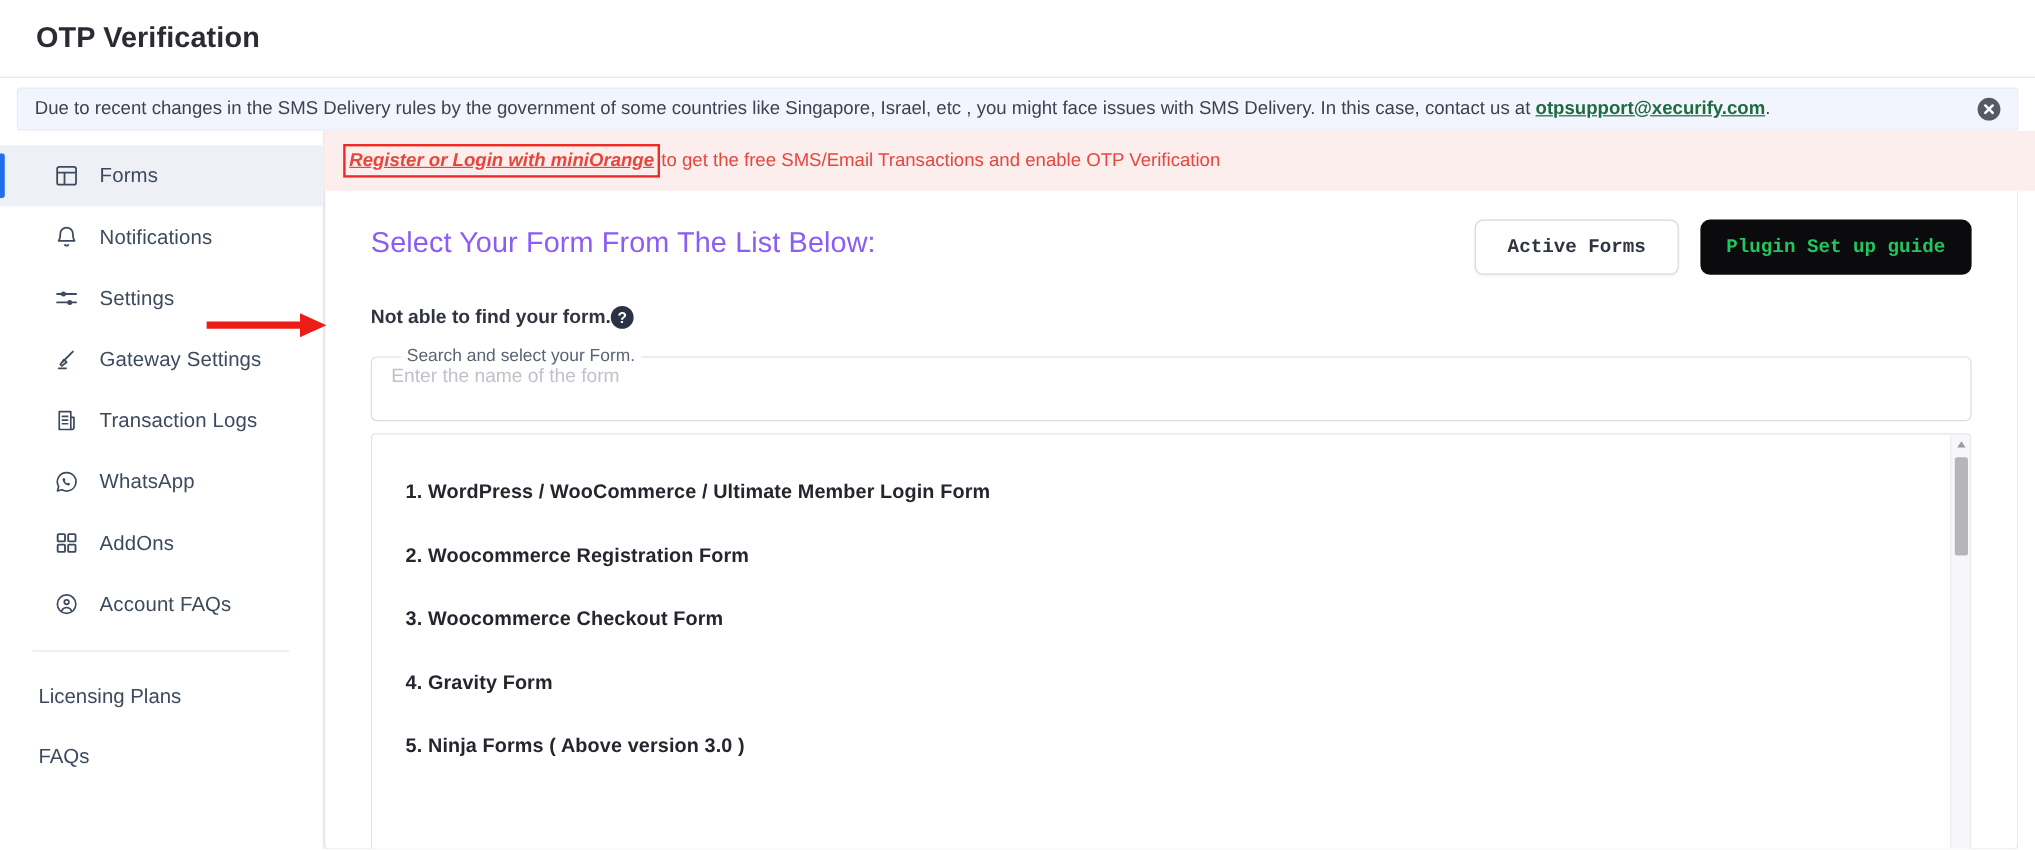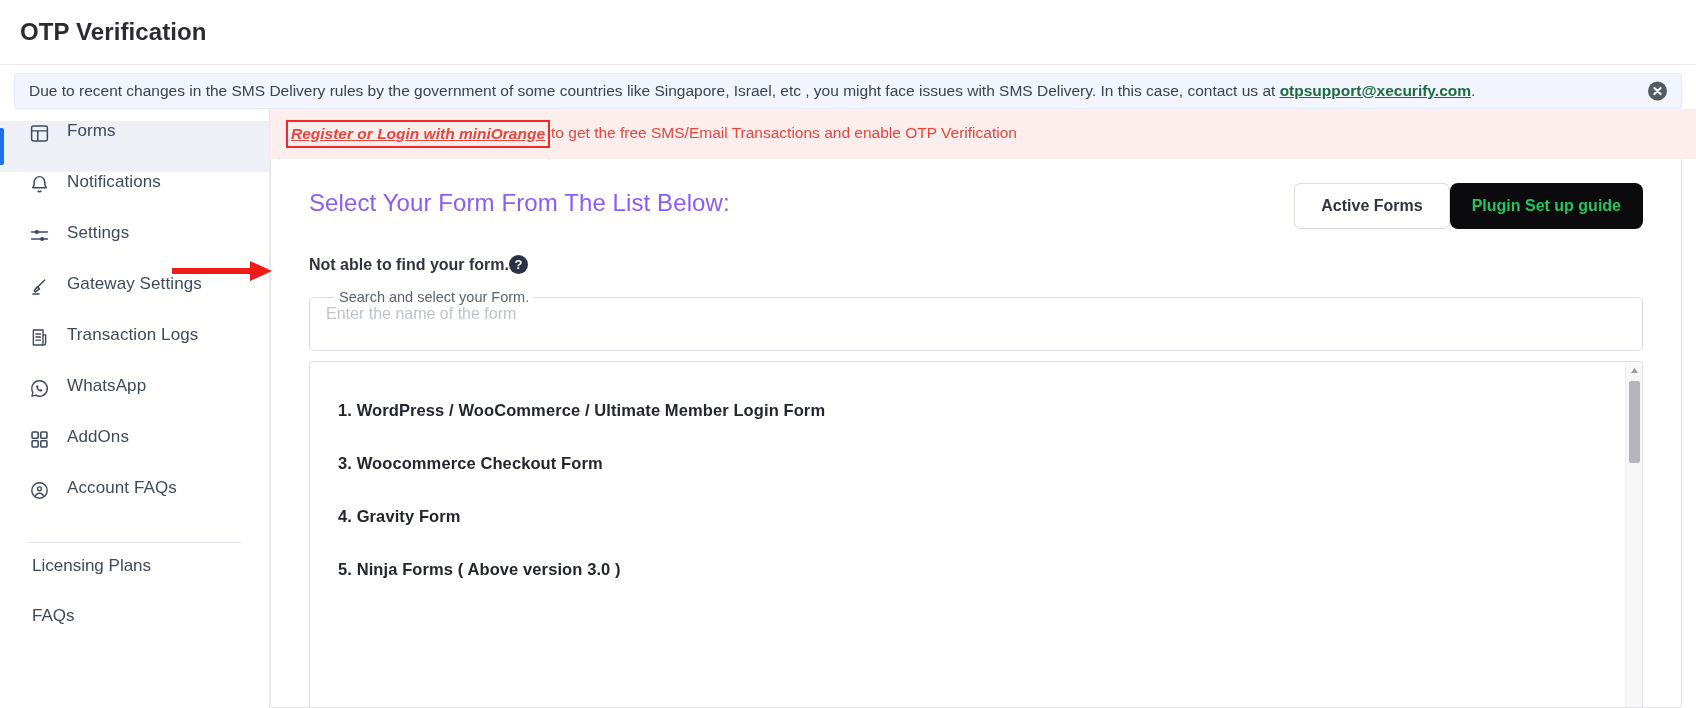--- a/index.html
+++ b/index.html
@@ -21,21 +21,21 @@
     display: flex;
     flex-direction: column;
   }
 
   
   .titlebar {
     height: 65px;
     flex: 0 0 65px;
     display: flex;
     align-items: center;
-    padding-left: 20px;
+    padding-left: 30px;
     background: #ffffff;
     border-bottom: 1px solid #e8e8ec;
   }
   .titlebar h1 {
     font-size: 24px;
     font-weight: bold;
     color: #2b2b33;
     letter-spacing: .1px;
   }
 
@@ -89,22 +89,23 @@
   .sidebar {
     width: 270px;
     flex: 0 0 270px;
     background: #ffffff;
     border-right: 1px solid #e9e9ee;
     padding-top: 12px;
     position: relative;
   }
   .nav-item {
     display: flex;
+    align-items: center;
     height: 51px;
-    padding-left: 27px;
+    padding-left: 43px;
     gap: 16px;
     cursor: pointer;
     position: relative;
     color: #3e4a5c;
   }
   .nav-item .label {
     font-size: 17px;
     color: #3d4a5d;
     letter-spacing: .1px;
   }
@@ -126,21 +127,21 @@
   }
   .nav-icon svg { display: block; }
 
   .nav-sep {
     height: 1px;
     background: #e4e4ea;
     margin: 13px 28px 13px 27px;
   }
   .nav-plain {
     display: flex;
-    align-items: flex-start;
+    align-items: center;
     height: 50px;
     padding-left: 32px;
     cursor: pointer;
   }
   .nav-plain .label {
     font-size: 17px;
     color: #3d4a5d;
   }
 
   
@@ -214,21 +215,21 @@
     display: flex;
     align-items: flex-start;
     justify-content: space-between;
   }
   .panel-title {
     font-size: 24px;
     color: #8b5cf6;
     letter-spacing: .1px;
     font-weight: normal;
   }
-  .head-btns { display: flex; align-items: center; margin-top: -6px;}
+  .head-btns { display: flex; gap: 18px; align-items: center; margin-top: -6px; font-family: Liberation Mono, monospace;}
   .btn-outline {
     background: #ffffff;
     border: 1px solid #d8d8de;
     border-radius: 7px;
     font-size: 16px;
     font-weight: bold;
     color: #2f3440;
     padding: 13px 26px;
     cursor: pointer;
     font-family: inherit;
@@ -494,20 +495,21 @@
         </div>
 
         <fieldset class="search-field">
           <legend>Search and select your Form.</legend>
           <input class="search-input" type="text" placeholder="Enter the name of the form" style="">
         </fieldset>
 
         <div class="list-box">
           <div class="list-inner">
             <div class="list-row">1. WordPress / WooCommerce / Ultimate Member Login Form</div>
+            <div class="list-row">2. Woocommerce Registration Form</div>
             <div class="list-row">3. Woocommerce Checkout Form</div>
             <div class="list-row">4. Gravity Form</div>
             <div class="list-row">5. Ninja Forms ( Above version 3.0 )</div>
           </div>
 
           <div class="sb-track">
             <div class="sb-arrow">
               <svg width="9" height="7" viewBox="0 0 9 7" aria-hidden="true">
                 <path d="M4.5 0.8 8 6 1 6z" fill="#9a9aa0"></path>
               </svg>

